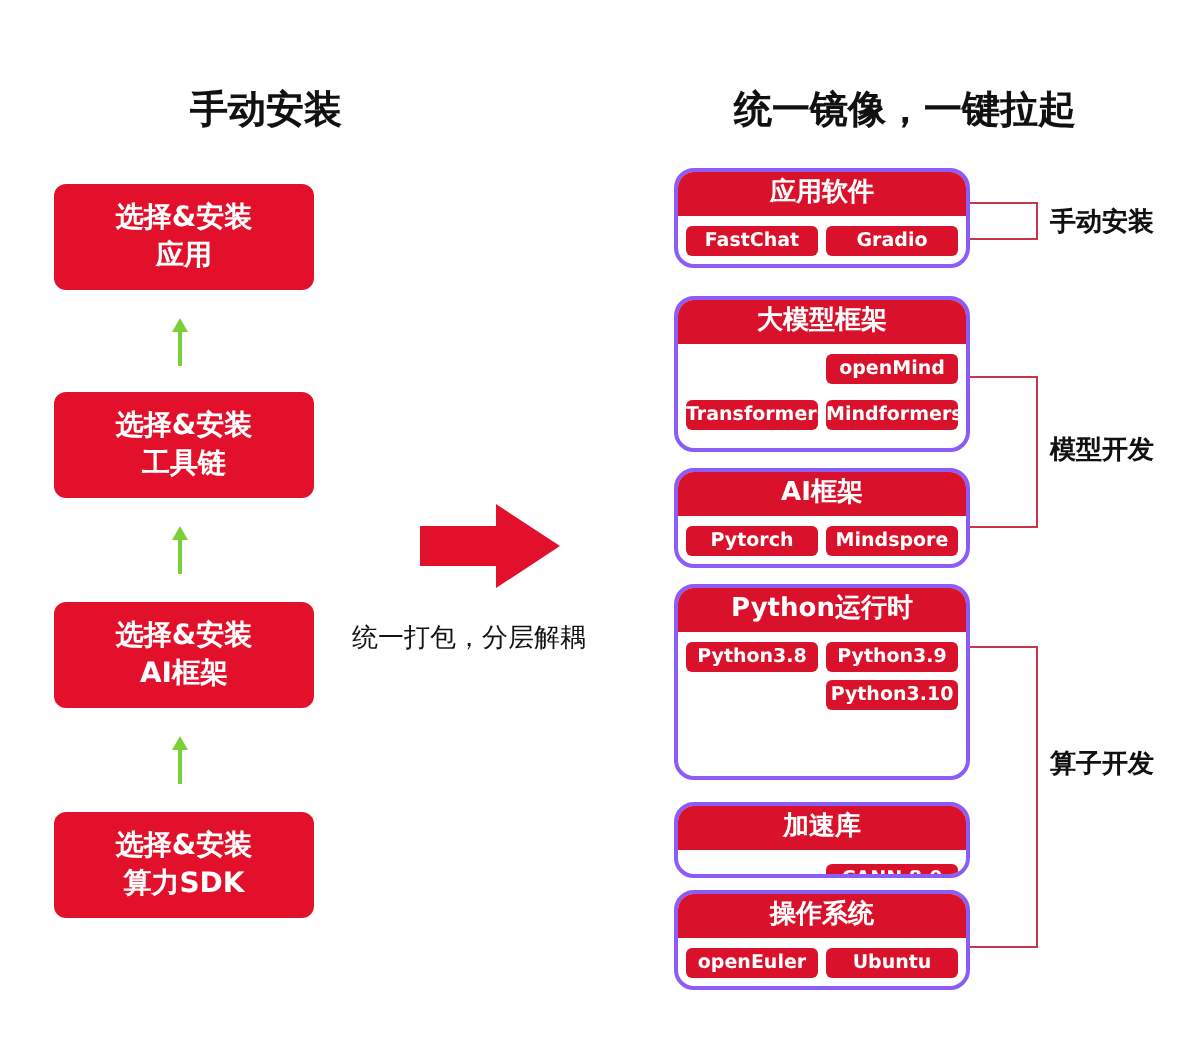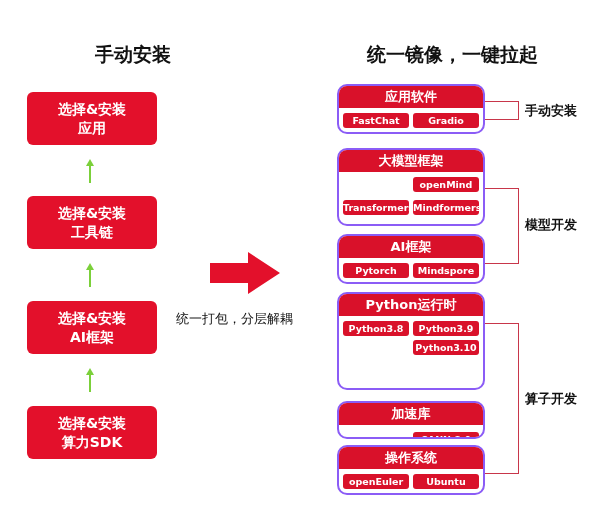--- a/index.html
+++ b/index.html
@@ -119,13 +119,13 @@
   </div>
 </div>
 
 <div class="bracket" style="left:485px;top:101px;width:33px;height:17px;"></div>
 <div class="abs blabel" style="left:525px;top:102px;">手动安装</div>
 
 <div class="bracket" style="left:485px;top:188px;width:33px;height:74px;"></div>
 <div class="abs blabel" style="left:525px;top:216px;">模型开发</div>
 
 <div class="bracket" style="left:485px;top:323px;width:33px;height:149px;"></div>
-<div class="abs blabel" style="left:525px;top:390px;">算子开发</div>
+<div class="abs blabel" style="left:525px;top:373px;">算子开发</div>
 
 </body></html>

